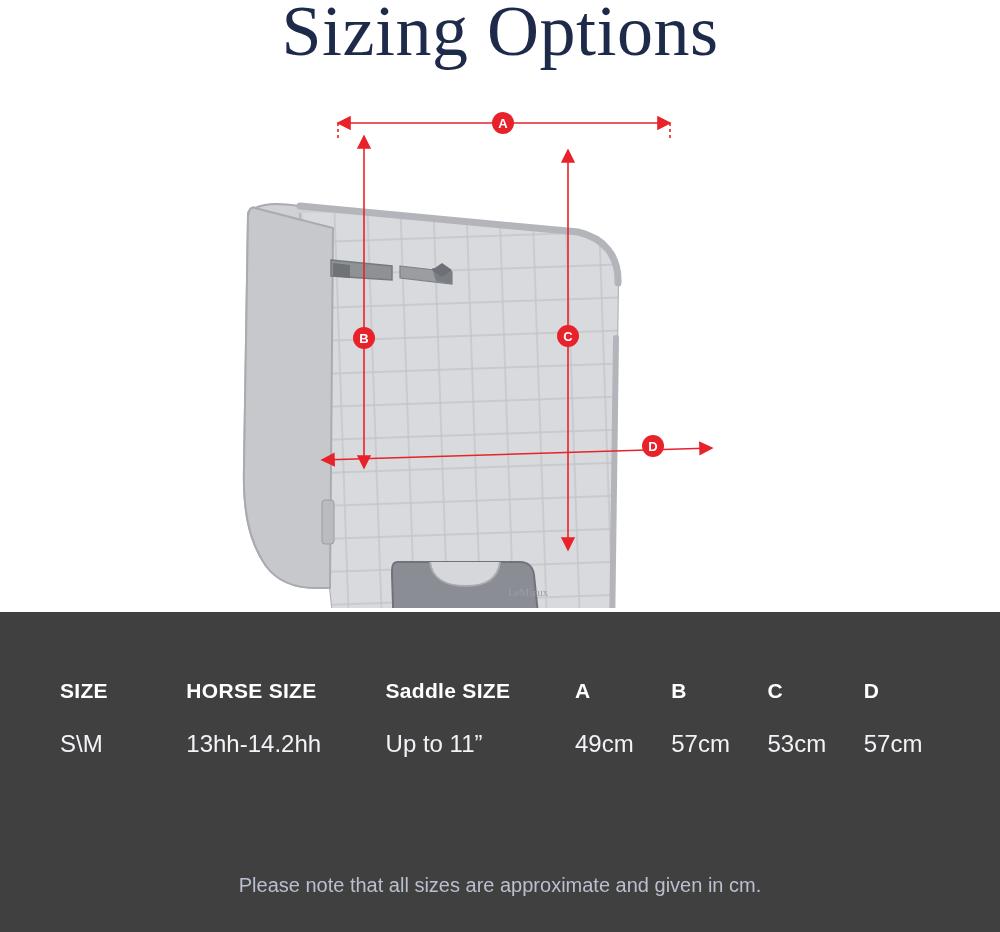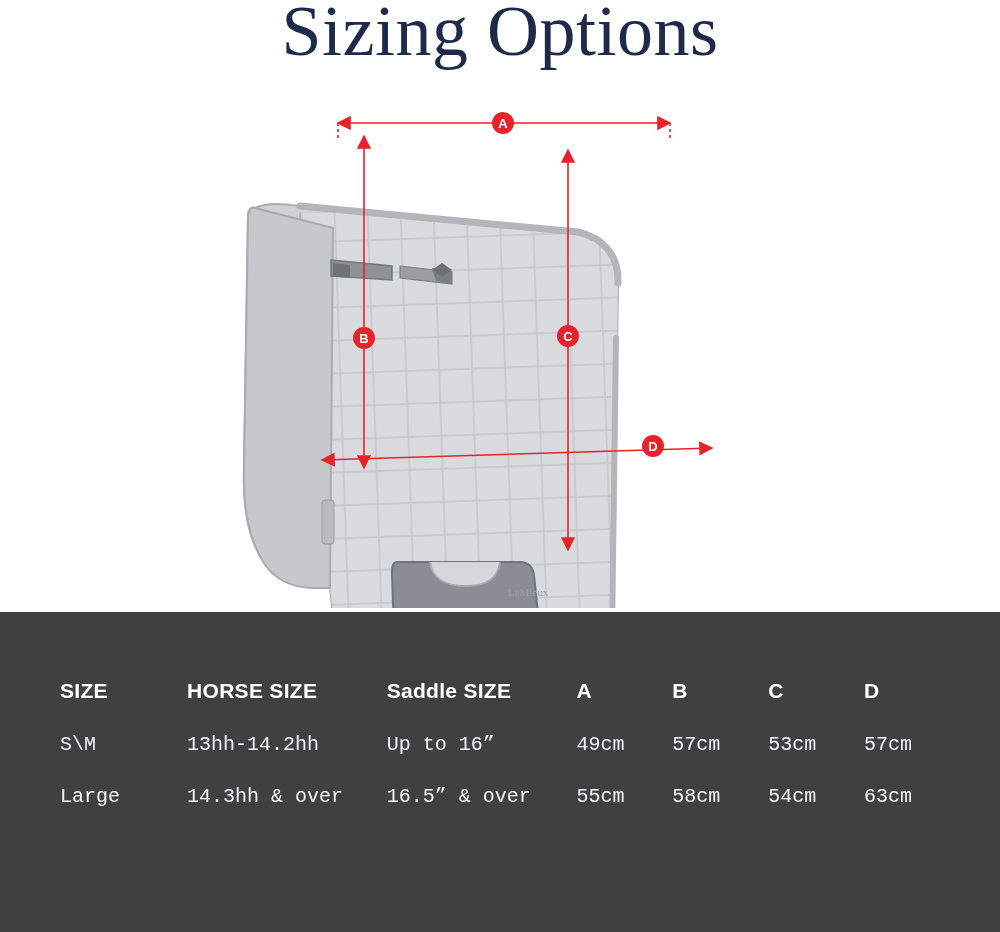--- a/index.html
+++ b/index.html
@@ -69,24 +69,23 @@
     font-weight: normal;
   }
   table.size-table thead th {
     font-size: 21px;
     font-weight: bold;
     letter-spacing: 0.3px;
     height: 54px;
     color: #ffffff;
   }
   table.size-table tbody td {
-    font-size: 20px;
+    font-size: 24px;
     height: 52px;
     color: #f2f3f6;
-    font-family: Liberation Mono, monospace;
   }
   .col-size    { width: 130px; }
   .col-horse   { width: 205px; }
   .col-saddle  { width: 195px; margin-left: 44px; }
   .col-a, .col-b, .col-c, .col-d { width: 98px; }
 
   .note {
     position: absolute;
     left: 0;
     top: 262px;
@@ -253,33 +252,25 @@
           <th class="col-a">A</th>
           <th class="col-b">B</th>
           <th class="col-c">C</th>
           <th class="col-d">D</th>
         </tr>
       </thead>
       <tbody>
         <tr>
           <td>S\M</td>
           <td>13hh-14.2hh</td>
-          <td>Up to 16”</td>
+          <td>Up to 11”</td>
           <td>49cm</td>
           <td>57cm</td>
           <td>53cm</td>
           <td>57cm</td>
         </tr>
-        <tr>
-          <td>Large</td>
-          <td>14.3hh &amp; over</td>
-          <td>16.5” &amp; over</td>
-          <td>55cm</td>
-          <td>58cm</td>
-          <td>54cm</td>
-          <td>63cm</td>
-        </tr>
       </tbody>
     </table>
 
+    <div class="note">Please note that all sizes are approximate and given in cm.</div>
   </div>
 
 </div>
 
 </body></html>

